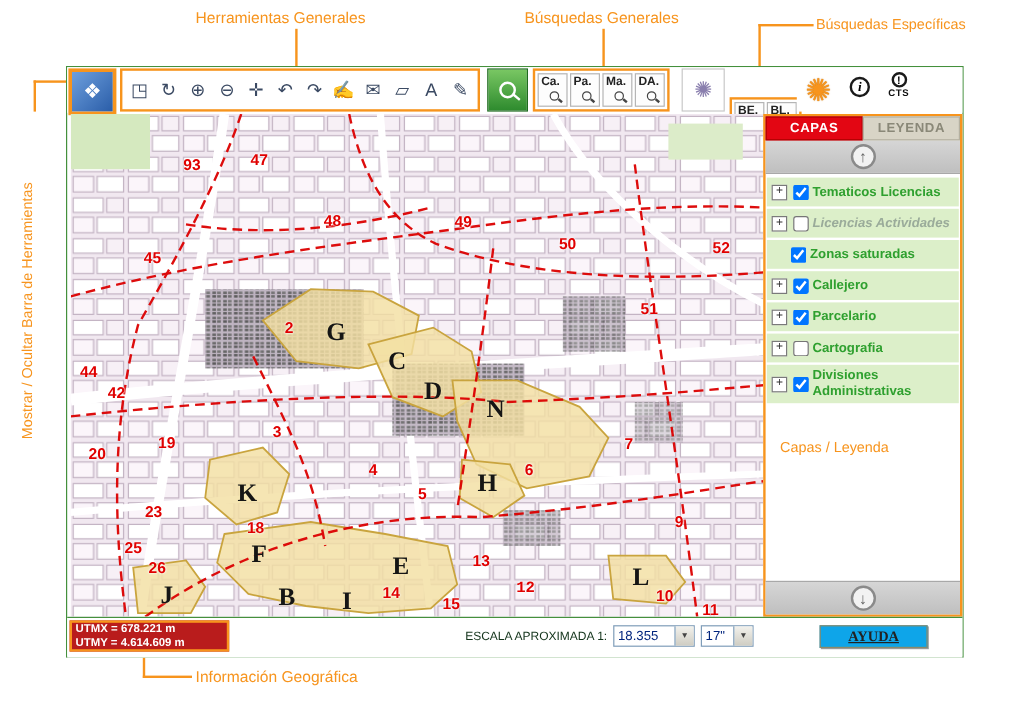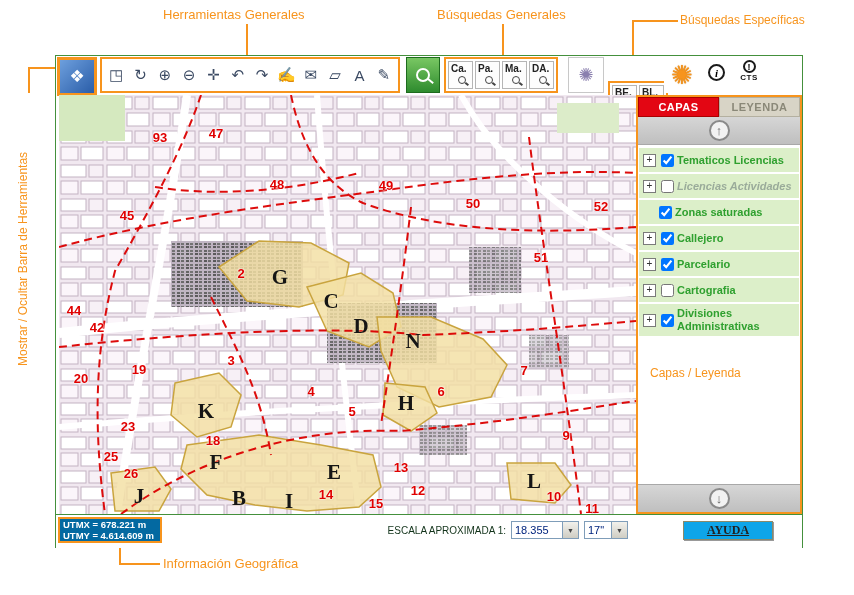--- a/index.html
+++ b/index.html
@@ -88,21 +88,21 @@
   .expander{width:11px;height:11px;border:1px solid #7a7a7a;background:#fff;font-size:10px;line-height:9px;
       text-align:center;color:#333;margin:0 2px;flex:0 0 auto;cursor:pointer;}
   .expander-spacer{width:15px;flex:0 0 auto;}
   .layer-check{margin:0 3px;flex:0 0 auto;}
   .layer-label{font-size:11px;font-weight:bold;color:#2fa02f;line-height:13px;}
   .layer-row.disabled .layer-label{color:#9aab9a;font-style:italic;}
   .panel-hint{margin:28px 0 0 12px;color:#f7941d;font-size:12px;line-height:19px;}
 
   
   .statusbar{position:absolute;left:0;top:458px;width:746px;height:33px;border-top:1px solid #44903c;background:#fff;}
-  .utm-box{position:absolute;left:2px;top:2px;width:104px;height:26px;background:#0369a1;
+  .utm-box{position:absolute;left:2px;top:2px;width:133px;height:26px;background:#b91c1c;
       border:2px solid #f7941d;box-sizing:border-box;color:#fff;font-size:9.5px;font-weight:bold;
       line-height:11px;padding:0 3px;}
   .scale-label{position:absolute;left:250px;top:10px;width:200px;text-align:right;
       font-size:10px;font-weight:normal;color:#12331a;}
   .selectbox{position:absolute;top:6px;height:18px;border:1px solid #7f9db9;background:#fff;
       box-sizing:border-box;display:flex;font-size:11px;color:#00247d;cursor:pointer;}
   .selectbox .val{flex:1;padding:2px 3px 0 3px;white-space:nowrap;overflow:hidden;}
   .selectbox .arrow{width:15px;background:linear-gradient(#f2f1ec,#cfcdc3);border-left:1px solid #7f9db9;
       display:flex;align-items:center;justify-content:center;}
   .selectbox .arrow::before{content:"▼";font-size:7px;color:#444;}
@@ -244,21 +244,21 @@
         <span class="mapnum" style="left: 252px; top: 296px;">4</span>
         <span class="mapnum" style="left: 465px; top: 275px;">7</span>
         <span class="mapnum" style="left: 382px; top: 296px;">6</span>
         <span class="mapnum" style="left: 293px; top: 316px;">5</span>
         <span class="mapnum" style="left: 37px; top: 331px; margin-left: 32px;">23</span>
         <span class="mapnum" style="left: 154px; top: 345px;">18</span>
         <span class="mapnum" style="left: 52px; top: 361px;">25</span>
         <span class="mapnum" style="left: 507px; top: 340px;">9</span>
         <span class="mapnum" style="left: 72px; top: 378px;">26</span>
         <span class="mapnum" style="left: 342px; top: 372px;">13</span>
-        <span class="mapnum" style="left: 359px; top: 395px;">12</span>
+        <span class="mapnum" style="left: 379px; top: 395px; font-family: Liberation Mono, monospace;">12</span>
         <span class="mapnum" style="left: 267px; top: 399px;">14</span>
         <span class="mapnum" style="left: 317px; top: 408px;">15</span>
         <span class="mapnum" style="left: 495px; top: 401px;">10</span>
         <span class="mapnum" style="left: 533px; top: 413px;">11</span>
         <span class="mapzone" style="left: 221px; top: 182px;">G</span>
         <span class="mapzone" style="left: 272px; top: 206px;">C</span>
         <span class="mapzone" style="left: 302px; top: 231px;">D</span>
         <span class="mapzone" style="left: 354px; top: 246px;">N</span>
         <span class="mapzone" style="left: 147px; top: 316px;">K</span>
         <span class="mapzone" style="left: 347px; top: 308px;">H</span>

